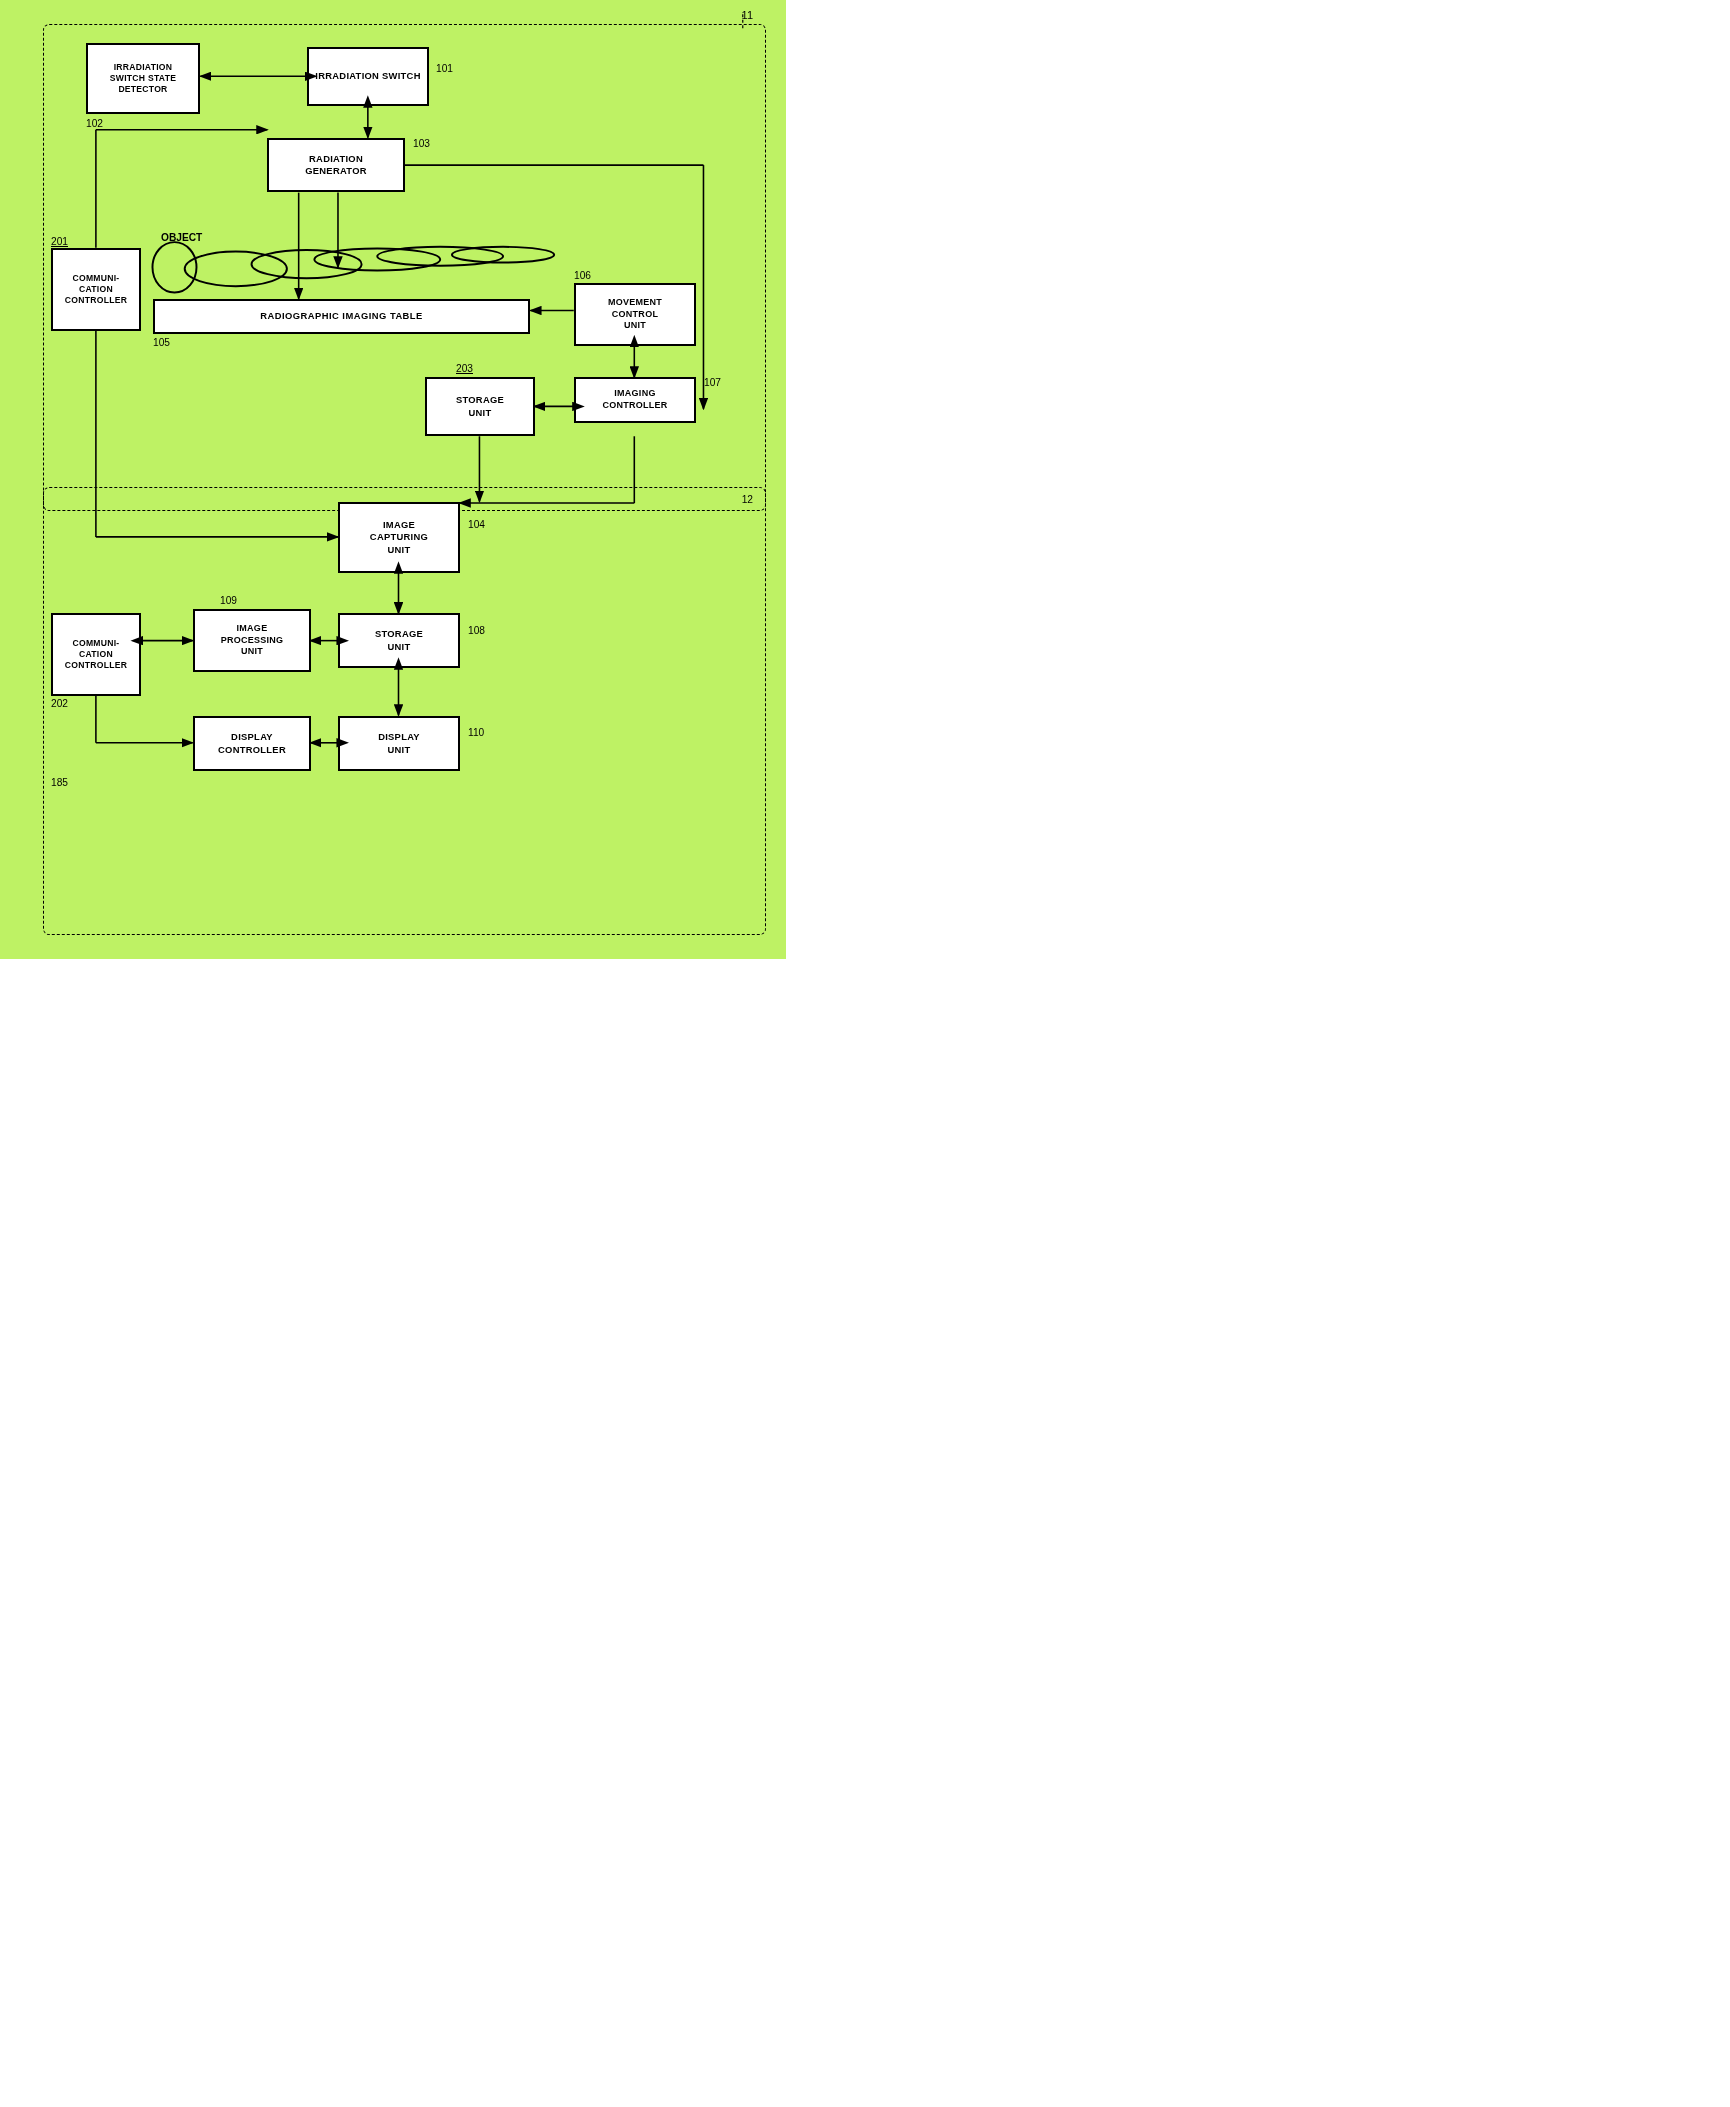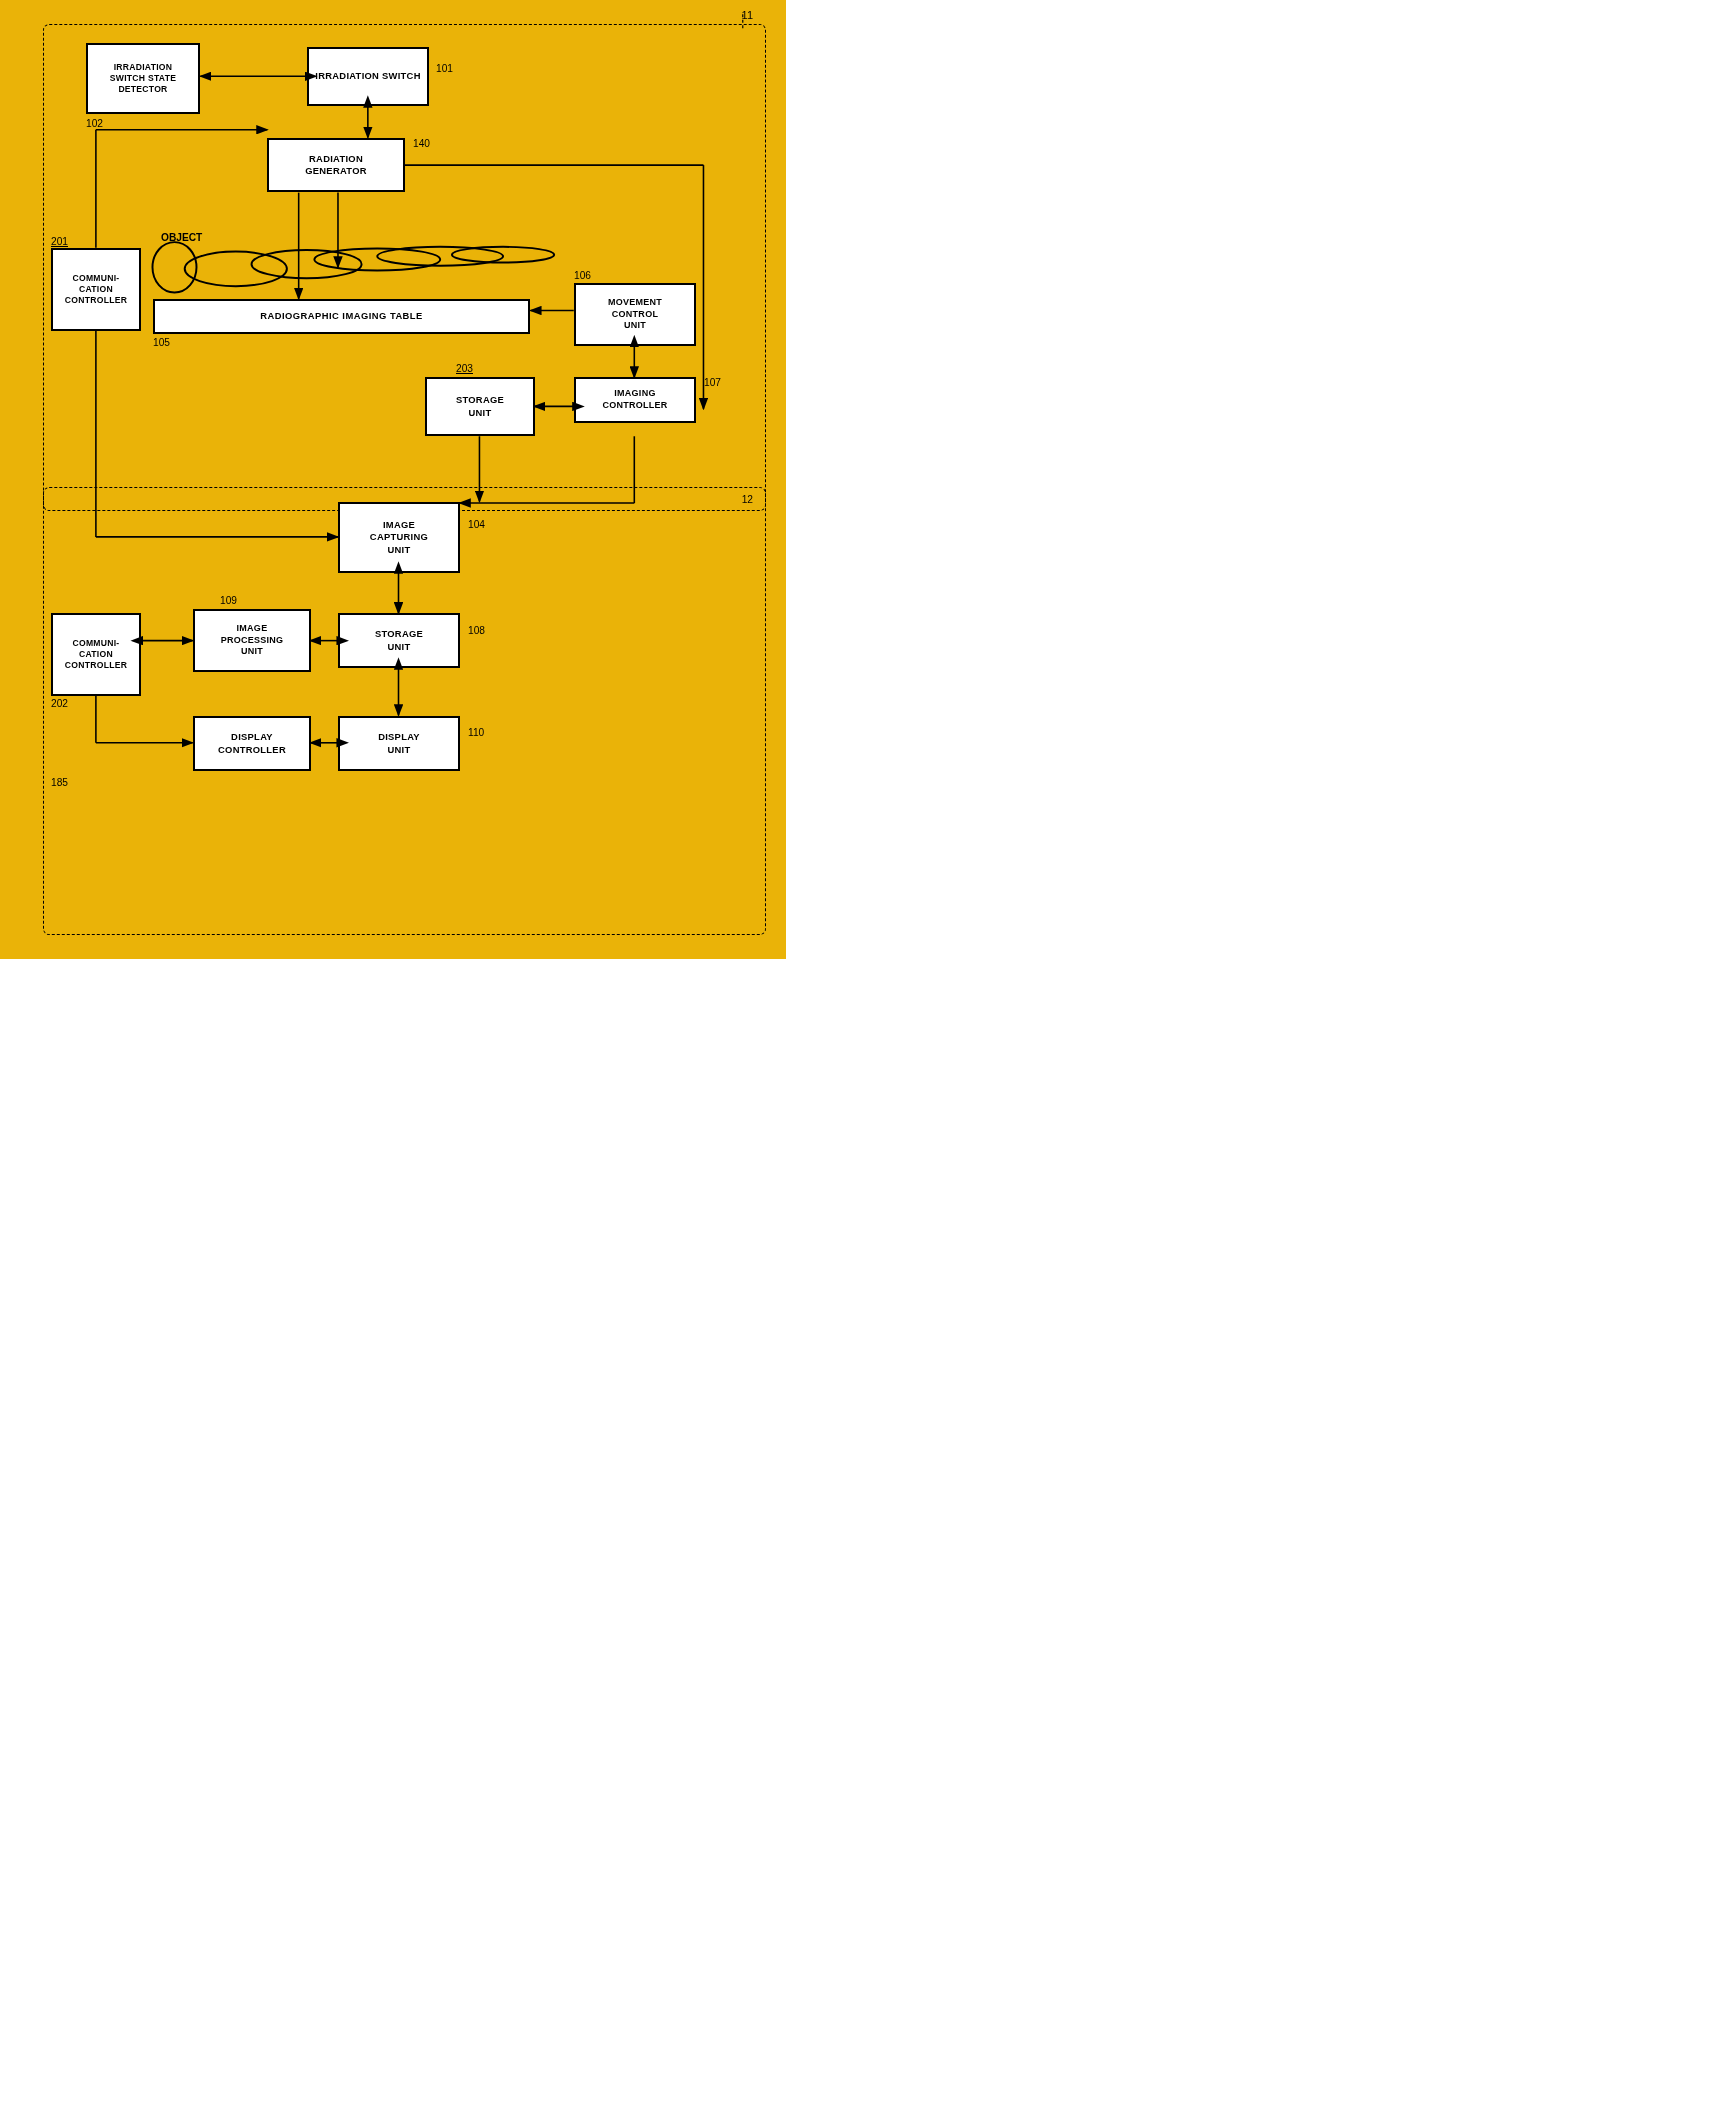--- a/index.html
+++ b/index.html
@@ -9,21 +9,21 @@
       width: 786px;
       min-height: 959px;
       position: relative;
       overflow: hidden;
     }
 
     .diagram-container {
       position: relative;
       width: 786px;
       height: 959px;
-      background: #eab308;
+      background: #bef264;
     }
 
     
     .block {
       position: absolute;
       border: 2px solid #000;
       background: #fff;
       display: flex;
       align-items: center;
       justify-content: center;
@@ -81,21 +81,21 @@
   <div class="ref-label" style="right:33px; top:494px;">12</div>
 
   <div class="block" style="left:307px; top:47px; width:122px; height:59px; font-size:9.4px;">IRRADIATION
 SWITCH</div>
   <div class="ref-label" style="left:436px; top:63px;">101</div>
 
   <div class="block" style="left:86px; top:43px; width:114px; height:71px; font-size:8.6px;">IRRADIATION<br>SWITCH STATE<br>DETECTOR</div>
   <div class="ref-label" style="left:86px; top:118px;">102</div>
 
   <div class="block" style="left:267px; top:138px; width:138px; height:54px; font-size:9.4px;">RADIATION<br>GENERATOR</div>
-  <div class="ref-label" style="left:413px; top:138px;">140</div>
+  <div class="ref-label" style="left:413px; top:138px;">103</div>
 
   <div style="position:absolute; left:161px; top:232px; font-size:10.2px; font-weight:bold;">OBJECT</div>
 
   <div class="block" style="left:153px; top:299px; width:377px; height:35px; font-size:9.4px; letter-spacing:0.05em;">RADIOGRAPHIC IMAGING TABLE</div>
   <div class="ref-label" style="left:153px; top:337px;">105</div>
 
   <div class="block" style="left:574px; top:283px; width:122px; height:63px; font-size:9px;">MOVEMENT<br>CONTROL<br>UNIT</div>
   <div class="ref-label" style="left:574px; top:270px;">106</div>
 
   <div class="block" style="left:574px; top:377px; width:122px; height:46px; font-size:9px;">IMAGING<br>CONTROLLER</div>

